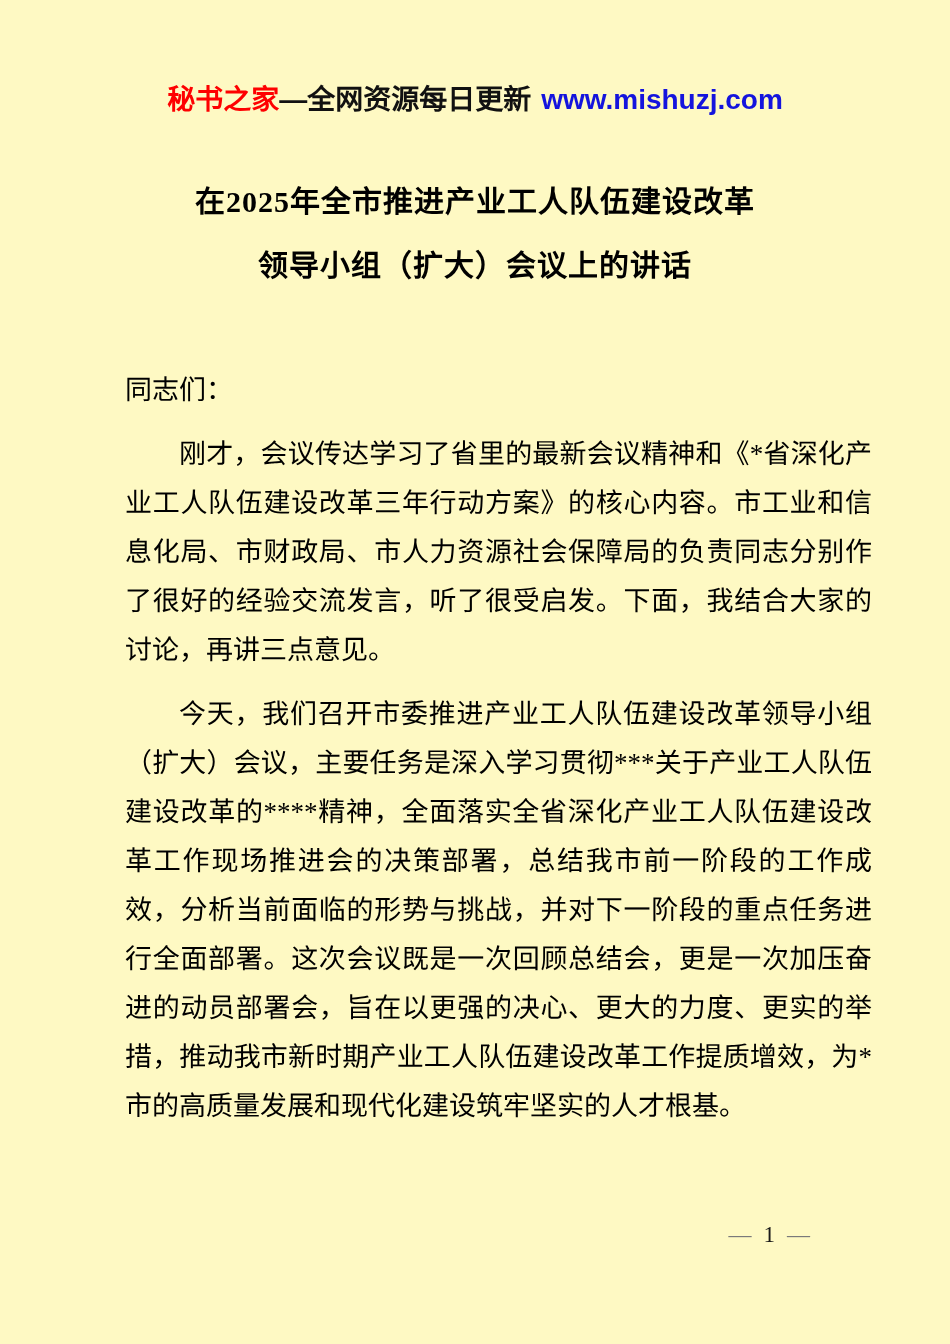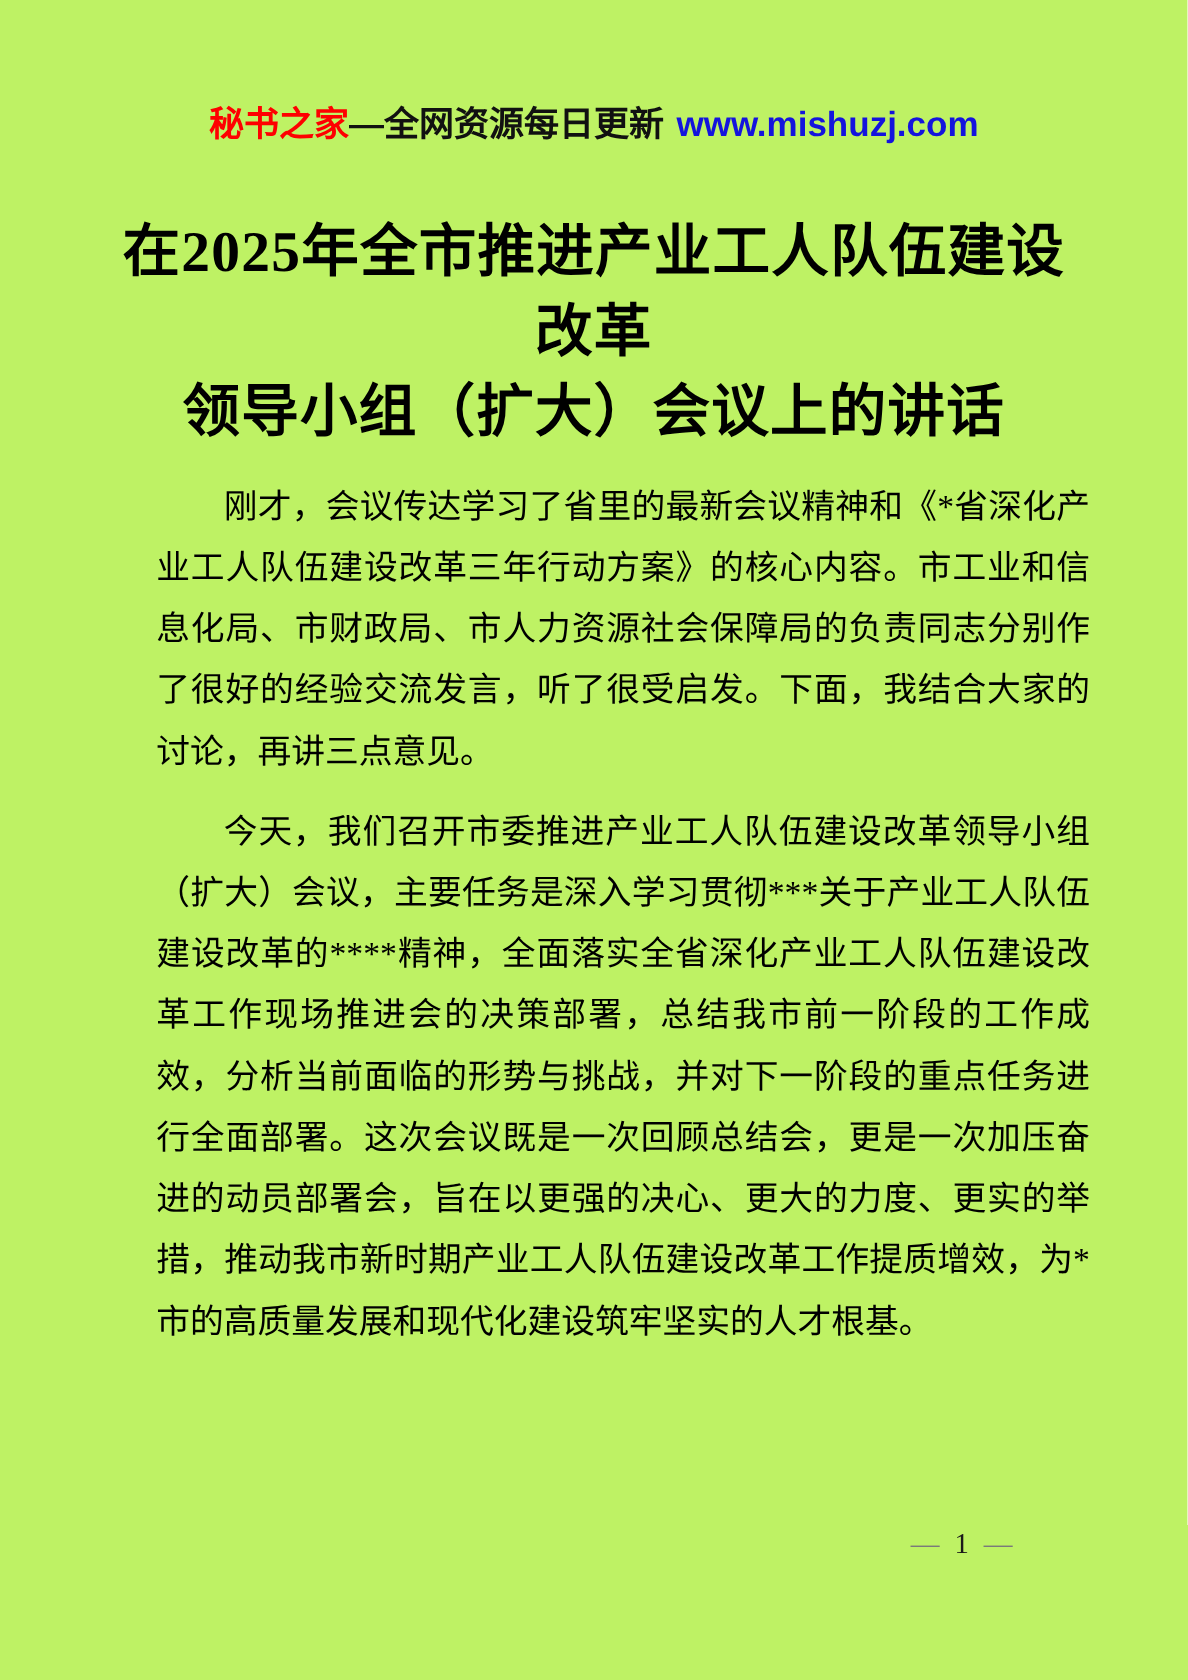--- a/index.html
+++ b/index.html
@@ -4,21 +4,21 @@
 <style>
   html, body {
     margin: 0;
     padding: 0;
     background: #ffffff;
   }
   .page {
     position: relative;
     width: 950px;
     height: 1344px;
-    background: #bef264;
+    background: #fef9c3;
     overflow: hidden;
     color: #000000;
     font-family: "Liberation Serif", "DejaVu Serif", serif;
   }
   
   .promo-header {
     position: absolute;
     top: 82px;
     left: 0;
     width: 100%;
@@ -39,21 +39,21 @@
   }
   
   .doc-title {
     position: absolute;
     top: 170px;
     left: 75px;
     right: 75px;
     margin: 0;
     text-align: center;
     font-family: "Liberation Serif", "DejaVu Serif", serif;
-    font-size: 46px;
+    font-size: 30px;
     font-weight: 700;
     line-height: 64px;
     letter-spacing: 1px;
   }
   .doc-title .title-line { display: block; }
   
   .doc-body {
     position: absolute;
     top: 366px;
     left: 125px;
@@ -89,20 +89,21 @@
   <div class="promo-header">
     <span class="promo-brand">秘书之家</span><span class="promo-sep">—</span><span class="promo-tagline">全网资源每日更新</span><a class="promo-url">www.mishuzj.com</a>
   </div>
 
   <h1 class="doc-title">
     <span class="title-line">在2025年全市推进产业工人队伍建设改革</span>
     <span class="title-line">领导小组（扩大）会议上的讲话</span>
   </h1>
 
   <div class="doc-body">
+    <p class="salutation">同志们：</p>
     <p class="para">刚才，会议传达学习了省里的最新会议精神和《*省深化产业工人队伍建设改革三年行动方案》的核心内容。市工业和信息化局、市财政局、市人力资源社会保障局的负责同志分别作了很好的经验交流发言，听了很受启发。下面，我结合大家的讨论，再讲三点意见。</p>
     <p class="para">今天，我们召开市委推进产业工人队伍建设改革领导小组（扩大）会议，主要任务是深入学习贯彻***关于产业工人队伍建设改革的****精神，全面落实全省深化产业工人队伍建设改革工作现场推进会的决策部署，总结我市前一阶段的工作成效，分析当前面临的形势与挑战，并对下一阶段的重点任务进行全面部署。这次会议既是一次回顾总结会，更是一次加压奋进的动员部署会，旨在以更强的决心、更大的力度、更实的举措，推动我市新时期产业工人队伍建设改革工作提质增效，为*市的高质量发展和现代化建设筑牢坚实的人才根基。</p>
   </div>
 
   <div class="page-footer">
     <span class="pg-dash">—</span><span class="pg-num">1</span><span class="pg-dash">—</span>
   </div>
 
 </div>
 

